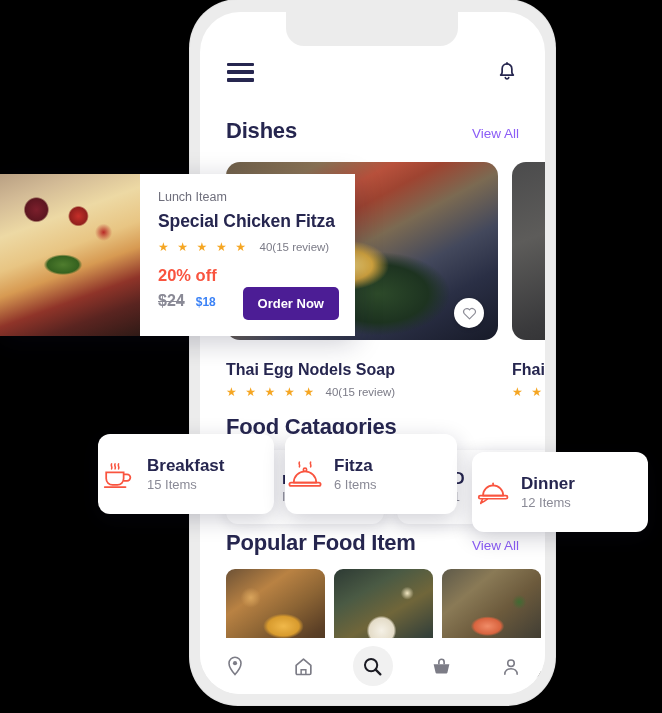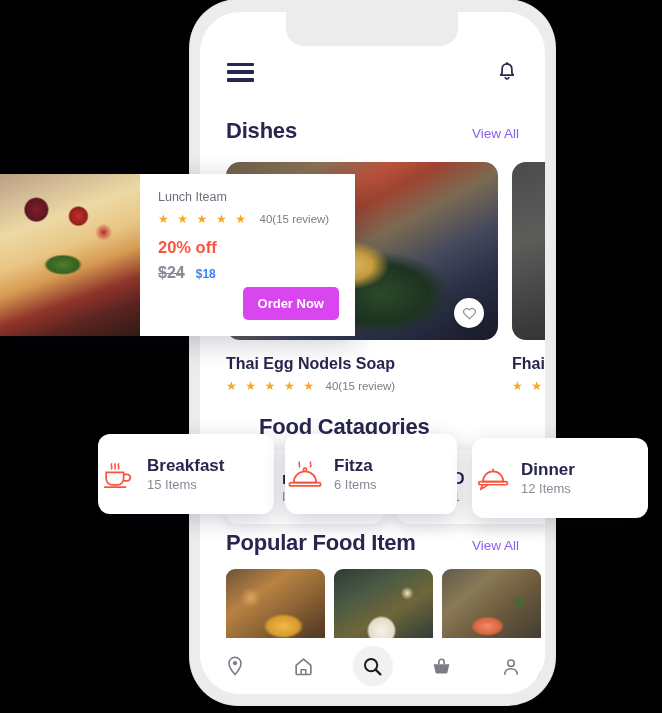--- a/index.html
+++ b/index.html
@@ -89,29 +89,29 @@
       linear-gradient(160deg, #4b4b4c 0%, #5d5c5a 30%, #3a3a3c 62%, #202022 100%);
   }
   .heart-badge {
     position: absolute; right: 14px; bottom: 12px;
     width: 30px; height: 30px; border-radius: 50%;
     background: #ffffff;
     display: flex; align-items: center; justify-content: center;
     box-shadow: 0 1px 4px rgba(0,0,0,.18);
   }
   .dish-name {
-    margin-top: 15px;
+    margin-top: 21px;
     font-size: 16px; font-weight: bold; color: #26264f;
   }
   .rating-row { margin-top: 7px; display: flex; align-items: center; gap: 9px; }
   .stars { color: #f5a623; font-size: 12px; letter-spacing: 2.6px; line-height:1; }
   .rating-text { font-size: 11.5px; color: #7b7b87; }
 
   
-  #cat-head { position: absolute; left: 0; top: 402px; width: 355px; margin-left: 33px; }
+  #cat-head { position: absolute; left: 0; top: 402px; width: 355px; }
   .cat-rail {
     position: absolute; left: 26px; top: 438px;
     width: 340px; height: 74px;
     display: flex; gap: 13px;
   }
   .cat-card-bg {
     flex: 0 0 158px; height: 74px;
     background: #ffffff; border-radius: 12px;
     box-shadow: 0 3px 14px rgba(30,30,60,.10);
     display: flex; align-items: center; gap: 10px;
@@ -195,39 +195,39 @@
   .promo-rating { margin-top: 9px; display: flex; align-items: center; gap: 11px; }
   .promo-off {
     margin-top: 13px;
     font-size: 16.5px; font-weight: bold; color: #f9543f;
   }
   .promo-price-row { margin-top: 7px; display: flex; align-items: baseline; gap: 11px; }
   .price-old { font-size: 16px; color: #8a8a96; text-decoration: line-through; font-weight: bold; }
   .price-new { font-size: 12px; font-weight: bold; color: #3b82f6; }
   .order-btn {
     position: absolute; right: 16px; bottom: 16px;
-    background: #d946ef; color: #ffffff;
+    background: #4c1d95; color: #ffffff;
     font-size: 13px; font-weight: bold;
     border: none; border-radius: 5px;
     padding: 9px 15px; cursor: pointer;
     font-family: "Liberation Sans", sans-serif;
   }
 
   
   .float-cat {
     position: absolute;
     background: #ffffff; border-radius: 12px;
     box-shadow: 0 6px 22px rgba(20,20,50,.20);
     display: flex; align-items: center; gap: 11px;
     padding-left: 2px;
     z-index: 22;
   }
   #float-cat-0 { left: 98px;  top: 434px; width: 176px; height: 80px; }
   #float-cat-1 { left: 285px; top: 434px; width: 172px; height: 80px; }
-  #float-cat-2 { left: 472px; top: 438px; width: 176px; height: 80px; }
+  #float-cat-2 { left: 472px; top: 452px; width: 176px; height: 80px; }
   .float-cat .cat-name { font-size: 17px; }
   .float-cat .cat-count { font-size: 13px; }
   .float-cat .cat-icon { width: 36px; height: 36px; flex: 0 0 36px; }
 </style>
 </head>
 <body>
 
 <div id="stage">
 
   <div class="phone-frame"></div>
@@ -353,20 +353,21 @@
     </div>
 
   </div>
 
   <div class="notch"></div>
 
   <div class="promo-card">
     <div class="promo-img"></div>
     <div class="promo-body">
       <div class="promo-sub">Lunch Iteam</div>
+      <div class="promo-title">Special Chicken Fitza</div>
       <div class="promo-rating">
         <span class="stars">★ ★ ★ ★ ★</span>
         <span class="rating-text">40(15 review)</span>
       </div>
       <div class="promo-off">20% off</div>
       <div class="promo-price-row">
         <span class="price-old">$24</span>
         <span class="price-new">$18</span>
       </div>
       <button class="order-btn">Order Now</button>

